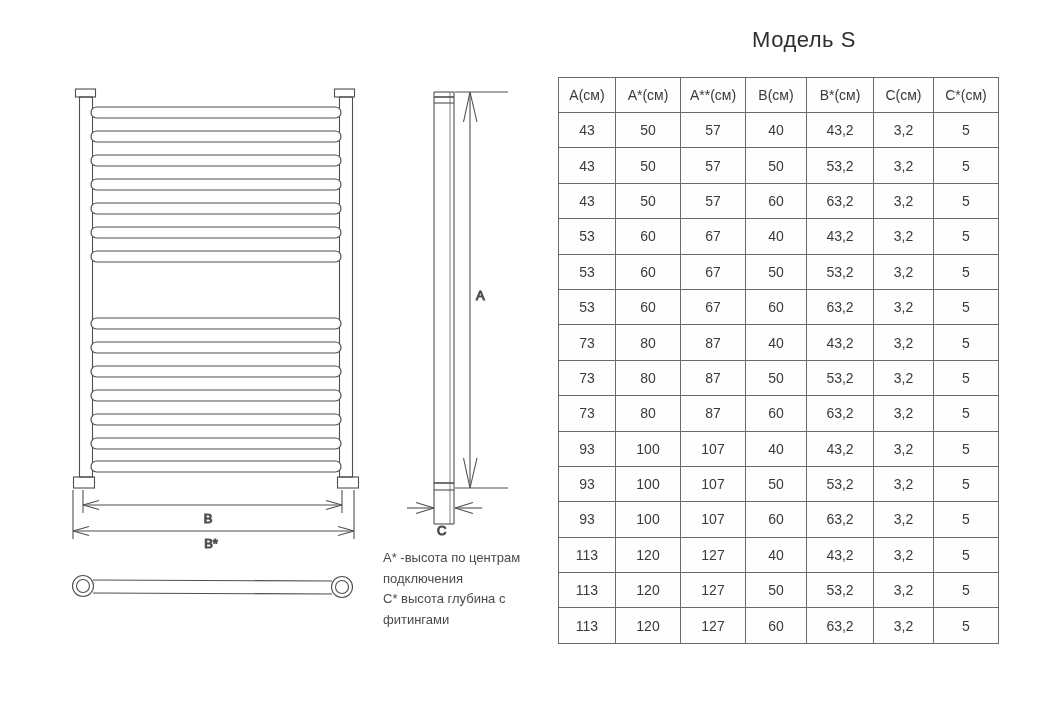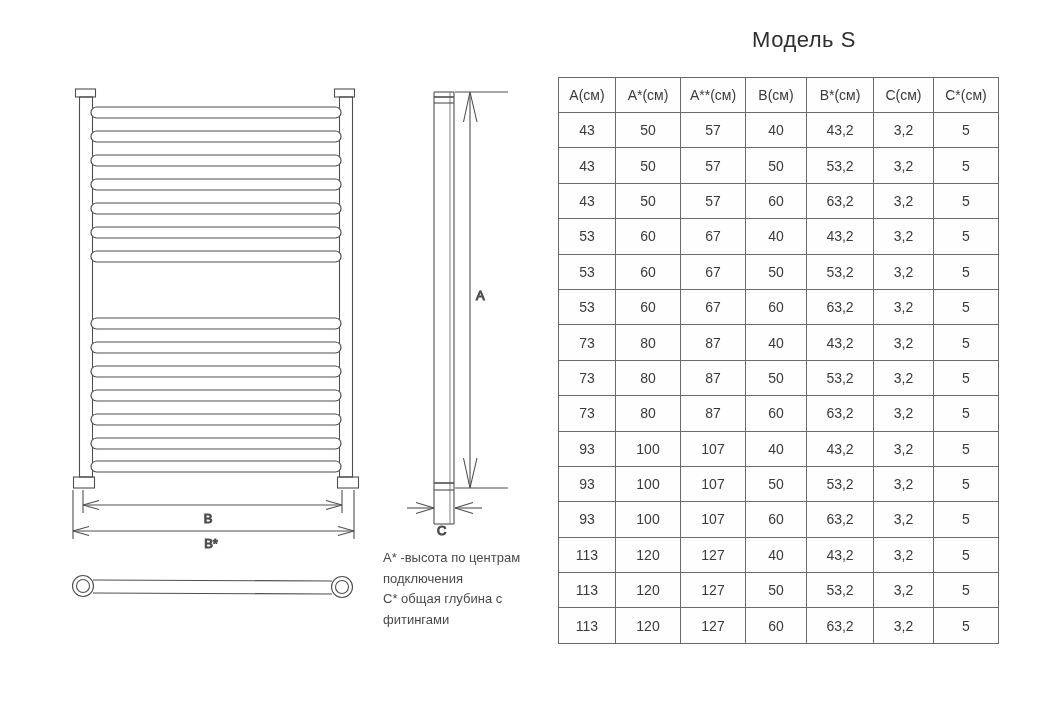--- a/index.html
+++ b/index.html
@@ -283,14 +283,14 @@
         <td>60</td>
         <td>63,2</td>
         <td>3,2</td>
         <td>5</td>
       </tr>
     </tbody>
 </table>
 
 <div class="footnotes">
   <div>А* -высота по центрам подключения</div>
-  <div>С* общая глубина с фитингами</div>
+  <div>С* высота глубина с фитингами</div>
 </div>
 
 </body></html>

